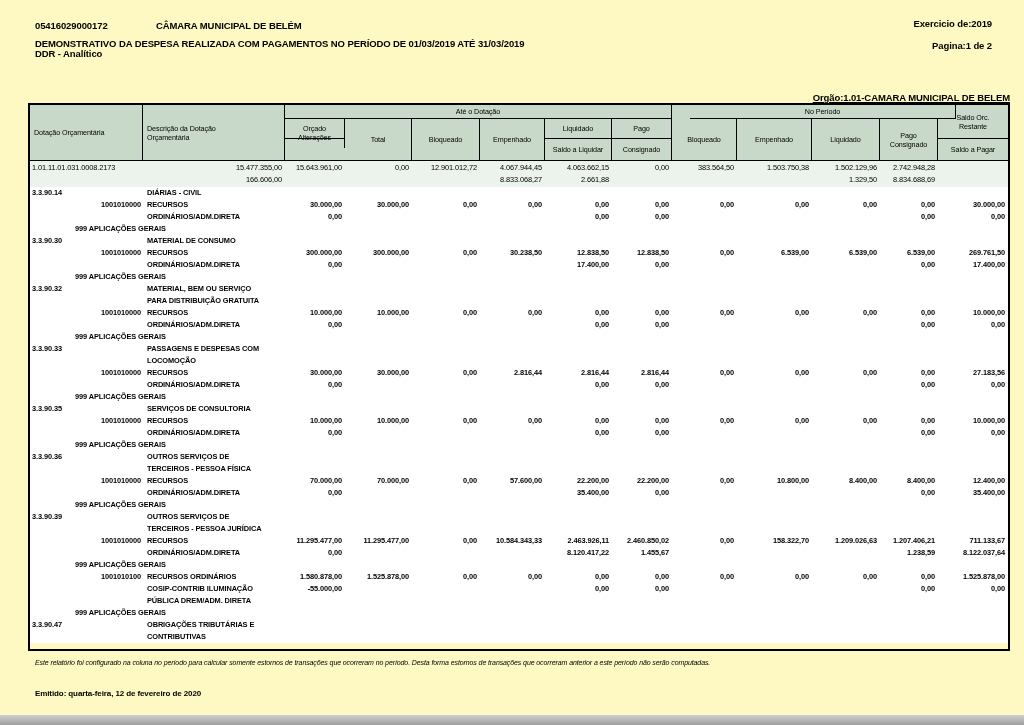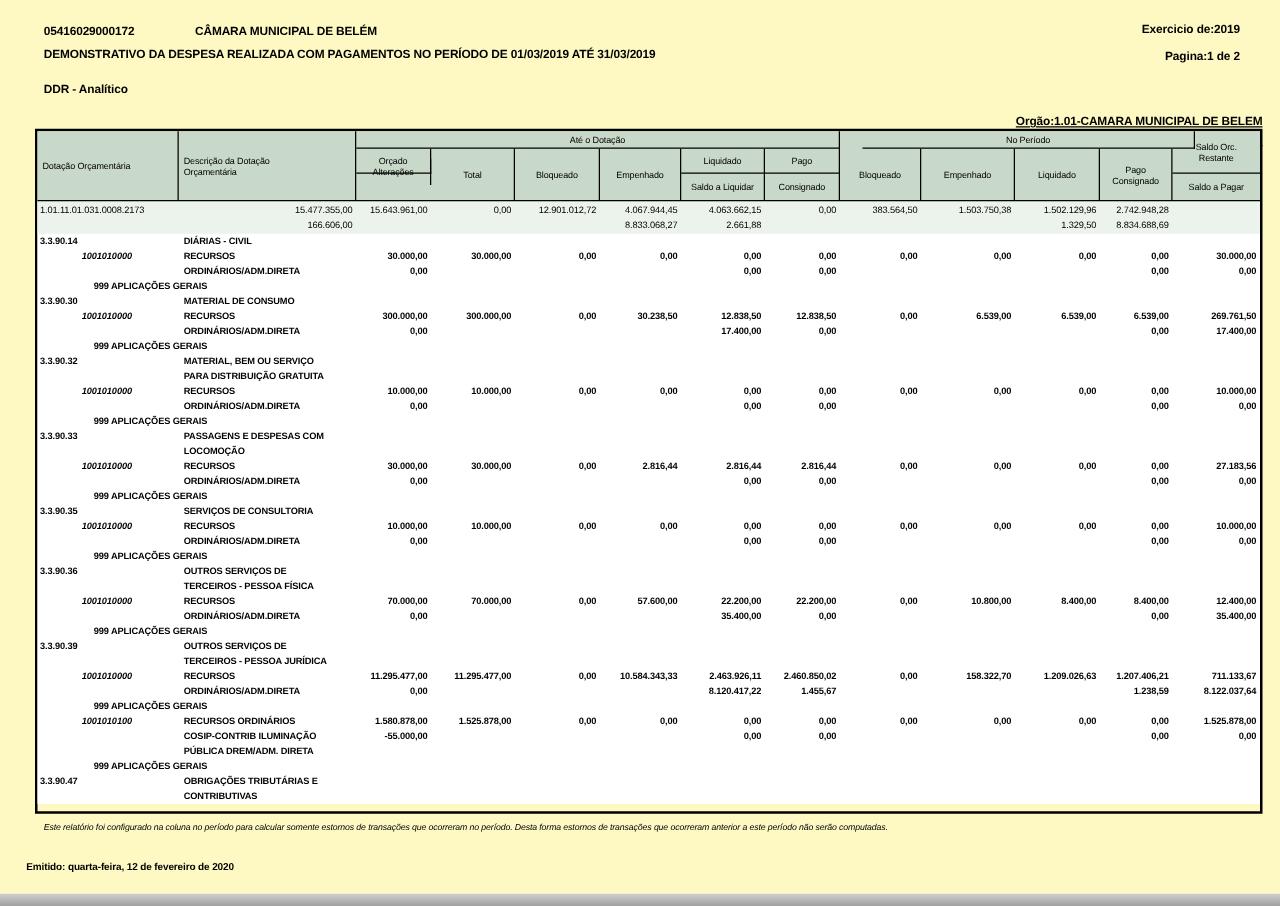--- a/index.html
+++ b/index.html
@@ -20,42 +20,42 @@
   .bb{border-bottom:1px solid #000;}
   
   .tbody{background:#fff;font-size:7.4px;}
   .trow{display:grid;grid-template-columns:113px 142px 60px 67px 68px 65px 67px 60px 65px 75px 68px 58px 70px;
         line-height:12px;}
   .trow.total{background:var(--highlight-bg,#ecf2ec);padding:1px 0;}
   .trow.group,.trow.res,.trow.app{font-weight:bold;}
   .cell{min-width:0;}
   .ln{white-space:nowrap;}
   .c1{padding-left:2px;white-space:nowrap;}
-  .c1.rt{text-align:center;padding-right:2px;padding-left:0;font-style:italic;}
+  .c1.rt{text-align:right;padding-right:2px;padding-left:0;}
   .c2{padding-left:4px;}
   .num{display:flex;flex-direction:column;align-items:flex-end;padding-right:3px;}
   .app-label{grid-column:1/3;padding-left:45px;white-space:nowrap;}
   .tfill{height:6px;}
   
   .note{font-size:7px;font-style:italic;white-space:nowrap;}
   .emitted{font-size:8px;font-weight:bold;white-space:nowrap;}
   .page-edge{position:absolute;left:0;top:715px;width:1024px;height:10px;
              background:linear-gradient(#cfcfcf,#9f9f9f);}
 </style>
 </head>
 <body>
 
 <div class="page">
 
   <div class="abs meta" style="left:35px;top:20px;">05416029000172</div>
   <div class="abs meta" style="left:156px;top:20px;">CÂMARA MUNICIPAL DE BELÉM</div>
   <div class="abs meta" style="right:32px;top:18px;">Exercicio de:2019</div>
   <div class="abs meta" style="left:35px;top:38px;">DEMONSTRATIVO DA DESPESA REALIZADA COM PAGAMENTOS NO PERÍODO DE 01/03/2019 ATÉ 31/03/2019</div>
   <div class="abs meta" style="right:32px;top:40px;">Pagina:1 de 2</div>
-  <div class="abs meta" style="left:35px;top:66px;">DDR - Analítico</div>
+  <div class="abs meta" style="left:35px;top:48px;">DDR - Analítico</div>
   <div class="abs center-line" style="top:72px;">Orgão:1.01-CAMARA MUNICIPAL DE BELEM</div>
   <div class="abs center-line" style="top:87px;">Unidade:11-CAMARA MUNICIPAL DE BELEM</div>
 
   <div class="rtable">
     <div class="thead">
       <div class="hc hl br" style="left:0;top:0;width:113px;height:55px;">
           <span>Dotação Orçamentária</span>
         </div>
       <div class="hc hl br" style="left:113px;top:0;width:142px;height:55px;">
           <span>Descrição da Dotação</span>
@@ -857,16 +857,16 @@
           </div>
           <div class="cell num">
             <div class="ln"></div>
           </div>
         </div>
       </div>
     <div class="tfill"></div>
   </div>
 
   <div class="abs note" style="left:35px;top:659px;">Este relatório foi configurado na coluna no período para calcular somente estornos de transações que ocorreram no período. Desta forma estornos de transações que ocorreram anterior a este período não serão computadas.</div>
-  <div class="abs emitted" style="left:21px;top:689px;">Emitido: quarta-feira, 12 de fevereiro de 2020</div>
+  <div class="abs emitted" style="left:35px;top:689px;">Emitido: quarta-feira, 12 de fevereiro de 2020</div>
 
   <div class="page-edge"></div>
 </div>
 
 </body></html>

